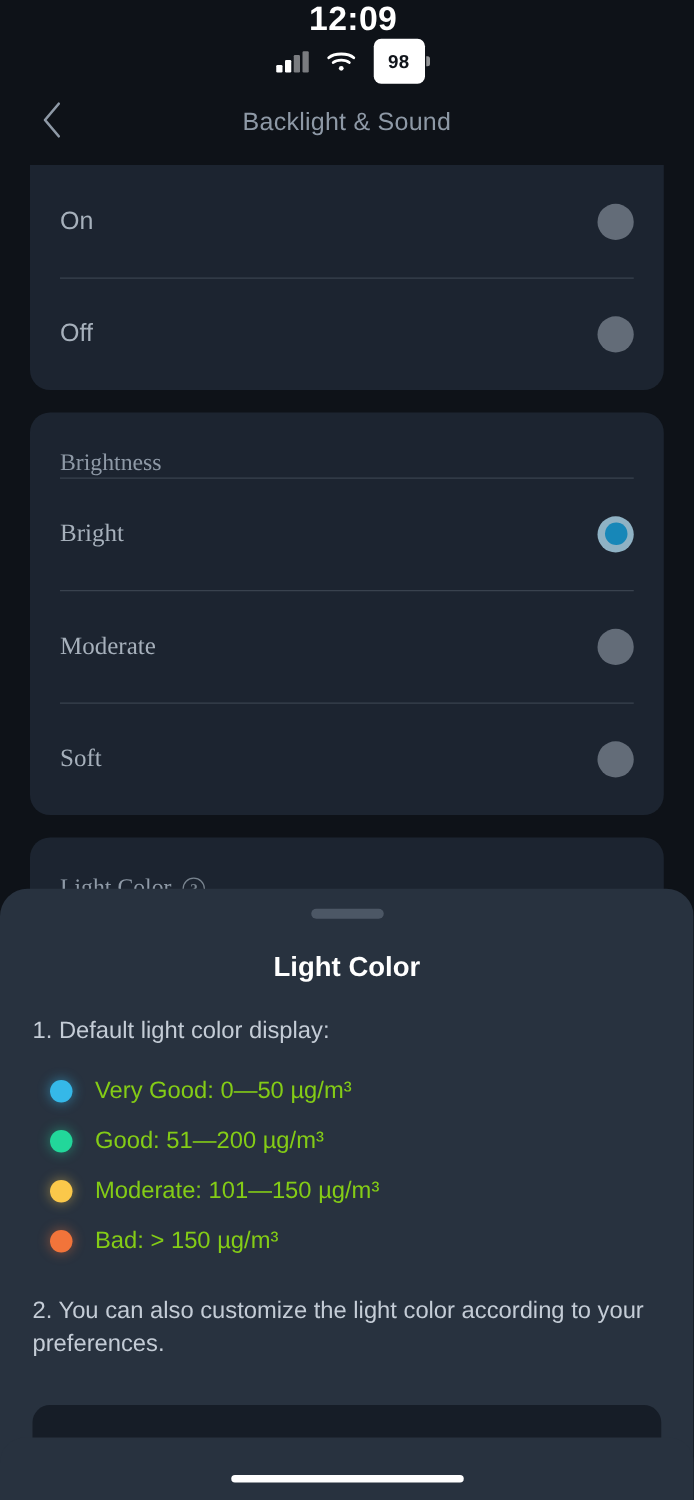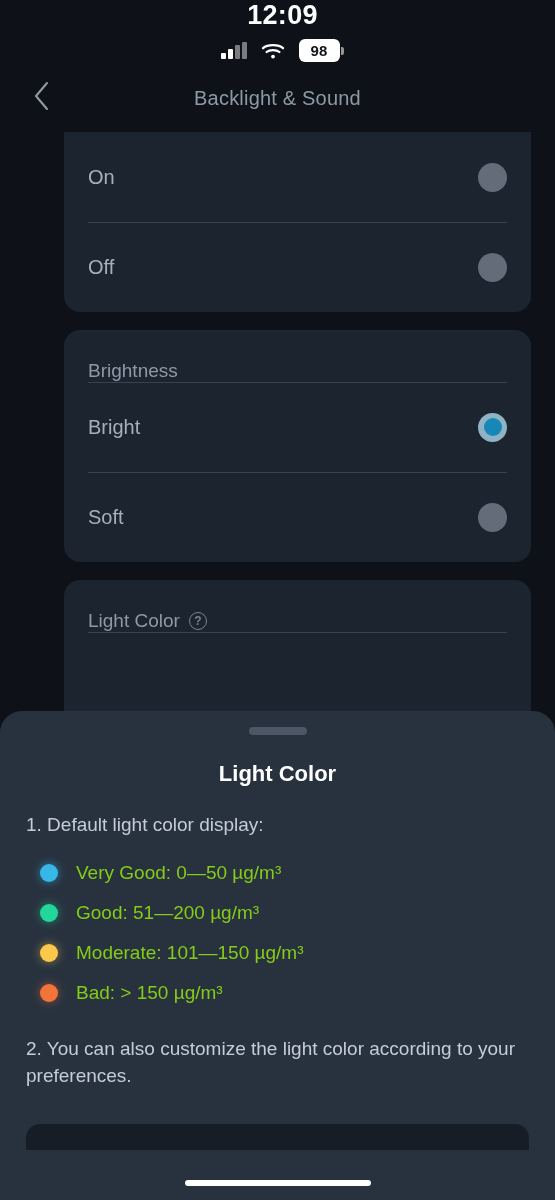--- a/index.html
+++ b/index.html
@@ -34,21 +34,21 @@
   .signal i.b1 { height:6px; }
   .signal i.b2 { height:10px; }
   .signal i.b3 { height:14px; opacity:.45; }
   .signal i.b4 { height:17px; opacity:.45; }
   .wifi { width:24px; height:18px; position:relative; }
   .battery {
     display:flex; align-items:center;
   }
   .battery-body {
     background:#ffffff; border-radius:6px;
-    min-width:41px; height:23px;
+    min-width:41px; height:36px;
     display:flex; align-items:center; justify-content:center;
   }
   .battery-pct {
     color:#10141a; font-size:15px; font-weight:700; letter-spacing:0.2px;
     padding:0 4px;
   }
   .battery-nub {
     width:3px; height:8px; background:#ffffff; opacity:.55;
     border-radius:0 2px 2px 0; margin-left:1.5px;
   }
@@ -63,31 +63,31 @@
     width:40px; height:40px; display:flex; align-items:center; justify-content:center;
     cursor:pointer;
   }
   .nav-title {
     width:100%; text-align:center;
     color:#8e99a6; font-size:20px; font-weight:400; letter-spacing:.2px;
   }
 
   
   .content {
-    position:absolute; top:132px; left:0; right:0; bottom:0;padding-left:40px;
+    position:absolute; top:132px; left:0; right:0; bottom:0;
   }
   .card {
     background:#1c2430;
     margin:0 24px;
     border-radius:16px;
   }
   .card.clipped-top {
     border-top-left-radius:0; border-top-right-radius:0;
   }
-  .card + .card { margin-top:18px; }
+  .card + .card { margin-top:18px;font-family:Liberation Serif, serif; }
 
   .card-header {
     color:#8e99a6; font-size:19px; font-weight:400;
     padding:30px 24px 0 24px;
     display:flex; align-items:center; gap:9px;
   }
   .info-icon {
     display:inline-flex; align-items:center; justify-content:center;
     width:18px; height:18px; border:1.4px solid #79848f;
     border-radius:50%; color:#79848f; font-size:12px; line-height:1;
@@ -228,20 +228,24 @@
 
     <div class="card">
       <div class="card-header">
         <span>Brightness</span>
       </div>
       <div class="row">
         <span class="row-label">Bright</span>
         <span class="radio selected"></span>
       </div>
       <div class="row">
+        <span class="row-label">Moderate</span>
+        <span class="radio"></span>
+      </div>
+      <div class="row">
         <span class="row-label">Soft</span>
         <span class="radio"></span>
       </div>
     </div>
 
     <div class="card">
       <div class="card-header">
         <span>Light Color</span>
         <span class="info-icon">?</span>
       </div>

